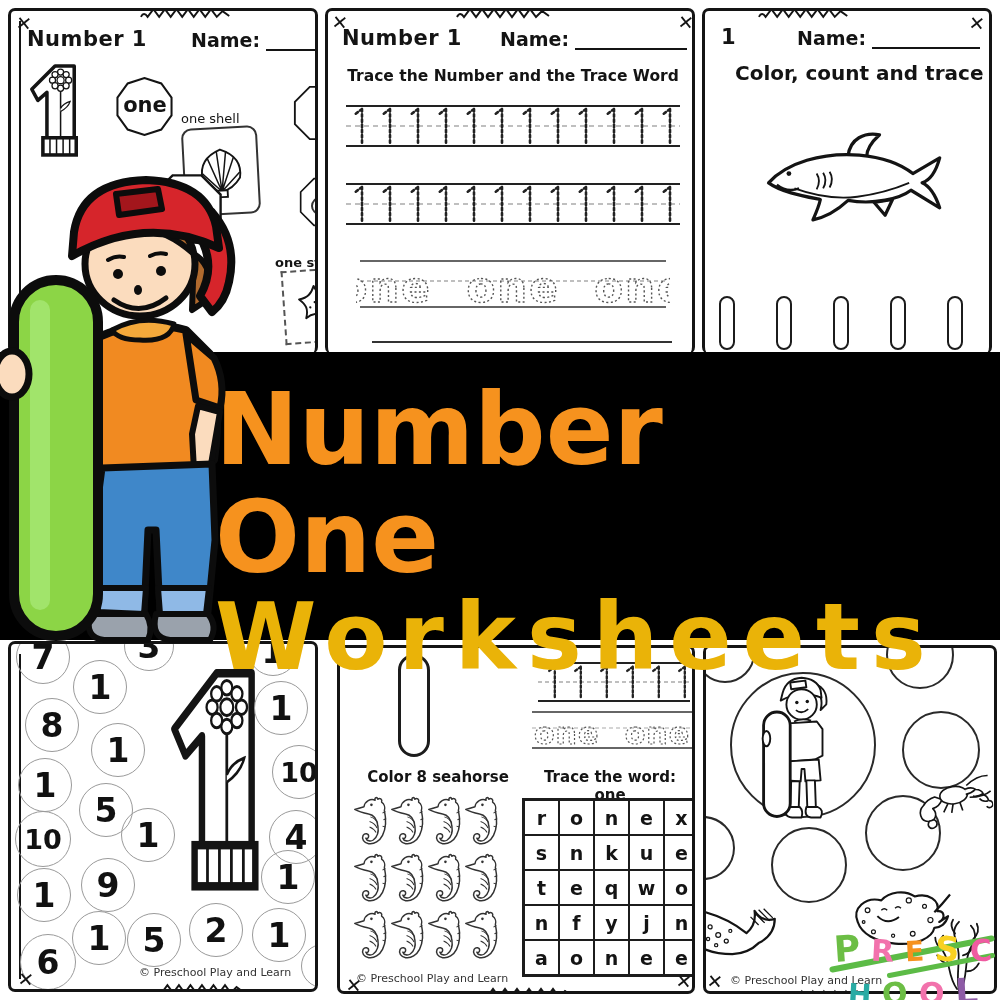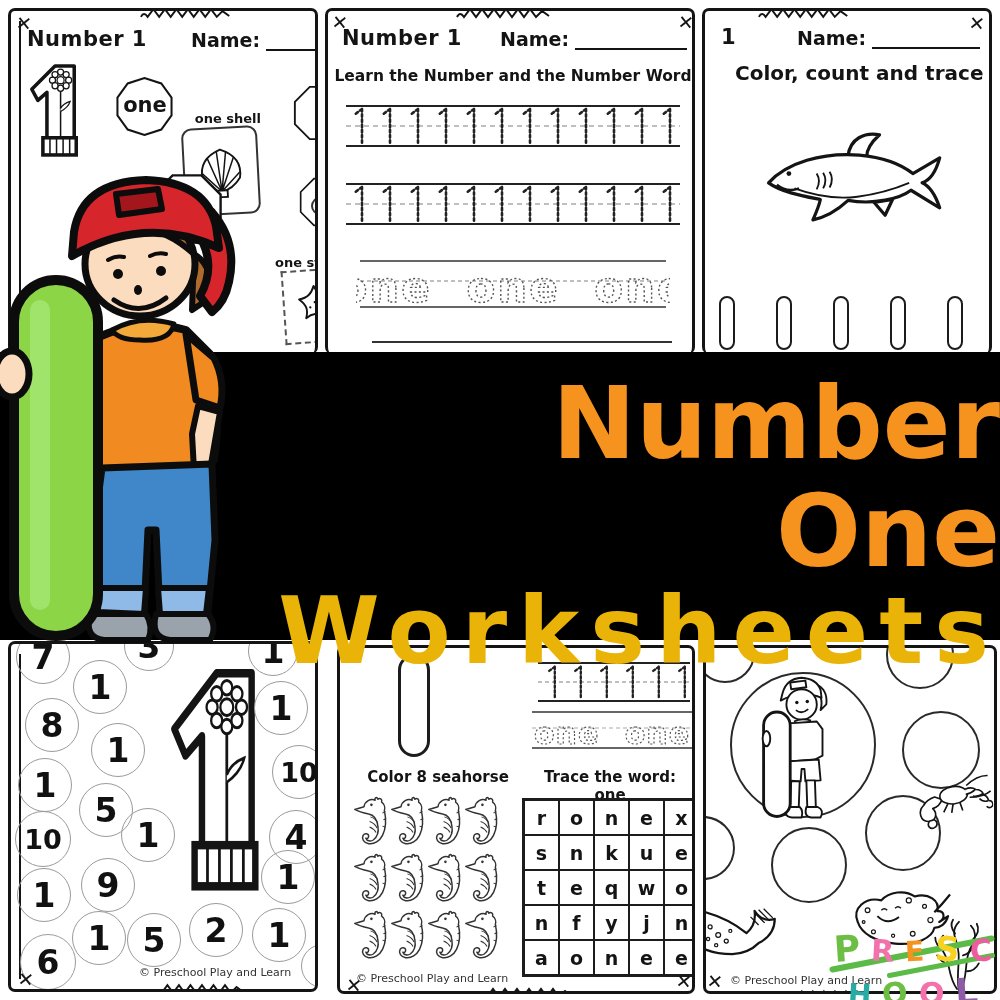--- a/index.html
+++ b/index.html
@@ -14,21 +14,21 @@
   .instr{position:absolute;font-weight:bold;font-size:20px;}
   .footer{position:absolute;font-size:11px;color:#333;white-space:nowrap;}
   .zig{position:absolute;height:16px;}
   .circle{position:absolute;border:1.6px solid #9a9a9a;border-radius:50%;display:flex;align-items:center;justify-content:center;
           font-weight:bold;font-size:33px;color:#111;box-sizing:border-box;background:transparent;}
   .circle.small{font-size:27px;}
   .fcircle{position:absolute;border:2px solid #2a2a2a;border-radius:50%;box-sizing:border-box;background:#fff;}
   .tracebar{position:absolute;width:16px;height:54px;border:2.5px solid #1c1c1c;border-radius:8px;box-sizing:border-box;}
   .capsule1{position:absolute;border:3.5px solid #1c1c1c;border-radius:16px;box-sizing:border-box;}
   #banner{position:absolute;left:0;top:352px;width:1000px;height:288px;z-index:10;}
-  #banner-text{position:absolute;left:215px;top:12px;width:785px;height:100%;text-align:right;z-index:12;}
+  #banner-text{position:absolute;left:215px;top:18px;width:785px;height:100%;text-align:left;z-index:12;}
   .bline{font-weight:bold;line-height:1;}
   #bline1{font-size:100px;margin-top:10px;}
   #bline2{font-size:100px;margin-top:8px;}
   #bline3{font-size:92px;letter-spacing:11px;margin-top:4px;}
   #boy{position:absolute;left:-2px;top:168px;z-index:20;}
   .heading{position:absolute;font-weight:bold;font-size:15px;text-align:center;}
   #wordgrid{position:absolute;left:182px;top:150px;display:grid;grid-template-columns:repeat(5,35px);grid-template-rows:repeat(5,35px);
             border:2px solid #1c1c1c;}
   #wordgrid span{border:1px solid #1c1c1c;display:flex;align-items:center;justify-content:center;font-weight:bold;font-size:19px;}
   #seagrid{position:absolute;left:12px;top:146px;display:grid;grid-template-columns:repeat(4,37px);grid-template-rows:repeat(3,57px);gap:0px;}
@@ -184,21 +184,21 @@
     </div>
     <svg style="position:absolute;left:14px;top:52px;" width="56" height="96" viewBox="0 0 100 190">
         <use href="#flowerone"></use>
       </svg>
     <div style="position:absolute;left:104px;top:66px;width:60px;height:60px;">
       <svg width="60" height="59" viewBox="0 0 59 58">
           <use href="#decagon"></use>
         </svg>
       <div style="position:absolute;left:0;top:16px;width:60px;text-align:center;font-weight:bold;font-size:21px;">one</div>
     </div>
-    <div style="position:absolute;left:170px;top:100px;width:80px;text-align:right;font-weight:bold;font-size:13px;">one shell</div>
+    <div style="position:absolute;left:170px;top:100px;width:80px;text-align:left;font-weight:normal;font-size:13px;">one shell</div>
     <div style="position:absolute;left:172px;top:116px;width:72px;height:84px;border:2px solid #333;border-radius:10px;transform:rotate(-3deg);display:flex;align-items:center;justify-content:center;">
       <svg width="56" height="56" viewBox="0 0 60 60">
           <use href="#shell"></use>
         </svg>
     </div>
     <svg style="position:absolute;left:282px;top:74px;" width="56" height="56" viewBox="0 0 60 60">
         <use href="#octagon"></use>
       </svg>
     <svg style="position:absolute;left:288px;top:166px;" width="50" height="50" viewBox="0 0 60 60">
         <use href="#octagon"></use>
@@ -220,21 +220,21 @@
   <div class="panel" style="left:325px;top:8px;width:370px;height:346px;border-bottom:none;">
     <div class="xmark" style="left:4px;top:2px;">✕</div>
     <div class="xmark" style="left:350px;top:2px;">✕</div>
     <svg class="zig" style="left:122px;top:-5px;width:110px;">
         <use href="#zigzag" width="110" height="16"></use>
       </svg>
     <div class="ptitle" style="left:14px;top:15px;">Number 1</div>
     <div class="namerow" style="left:172px;top:17px;">
       <span>Name:</span><span class="nameline" style="width:112px;"></span>
     </div>
-    <div class="instr" style="left:0;top:56px;width:370px;text-align:center;font-size:15.5px;">Learn the Number and the Number Word</div>
+    <div class="instr" style="left:0;top:56px;width:370px;text-align:center;font-size:15.5px;">Trace the Number and the Trace Word</div>
 
     <svg style="position:absolute;left:16px;top:92px;" width="338" height="46">
       <path d="M2,3 H336 M2,43 H336" stroke="#222" stroke-width="2"></path>
       <path d="M2,23 H336" stroke="#aaa" stroke-width="1.5" stroke-dasharray="5 4"></path>
       <use href="#traceone" x="6" y="2" width="20" height="42"></use>
         <use href="#traceone" x="34" y="2" width="20" height="42"></use>
       <use href="#traceone" x="62" y="2" width="20" height="42"></use>
         <use href="#traceone" x="90" y="2" width="20" height="42"></use>
       <use href="#traceone" x="118" y="2" width="20" height="42"></use>
         <use href="#traceone" x="146" y="2" width="20" height="42"></use>

